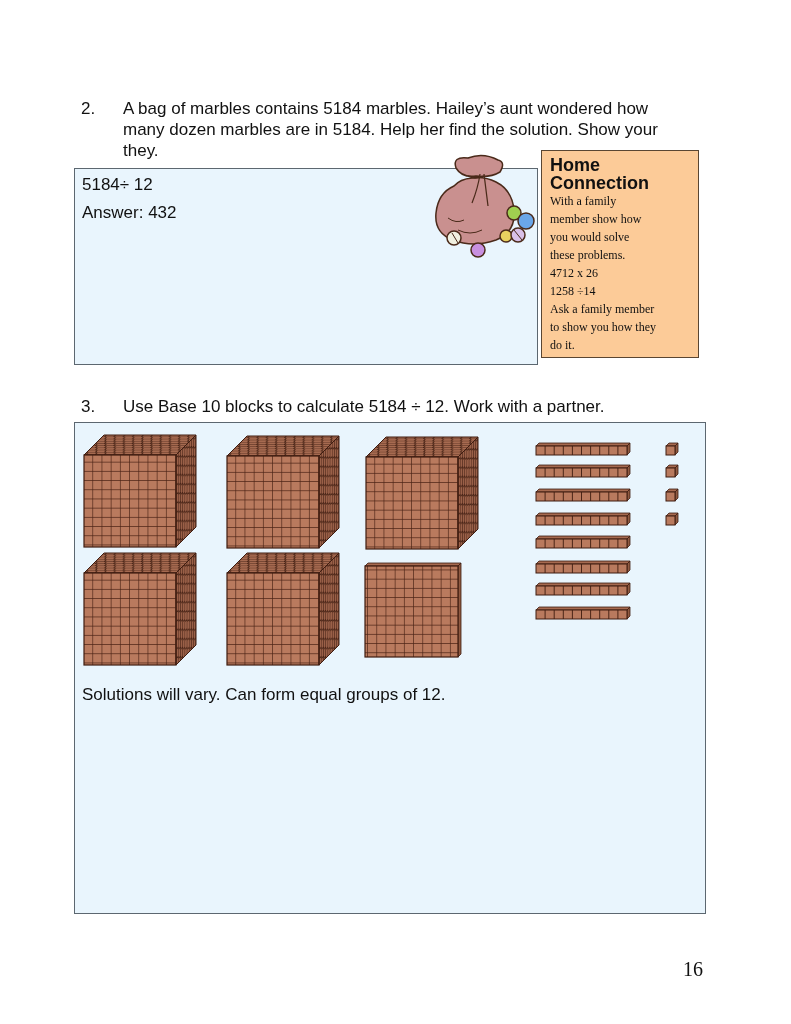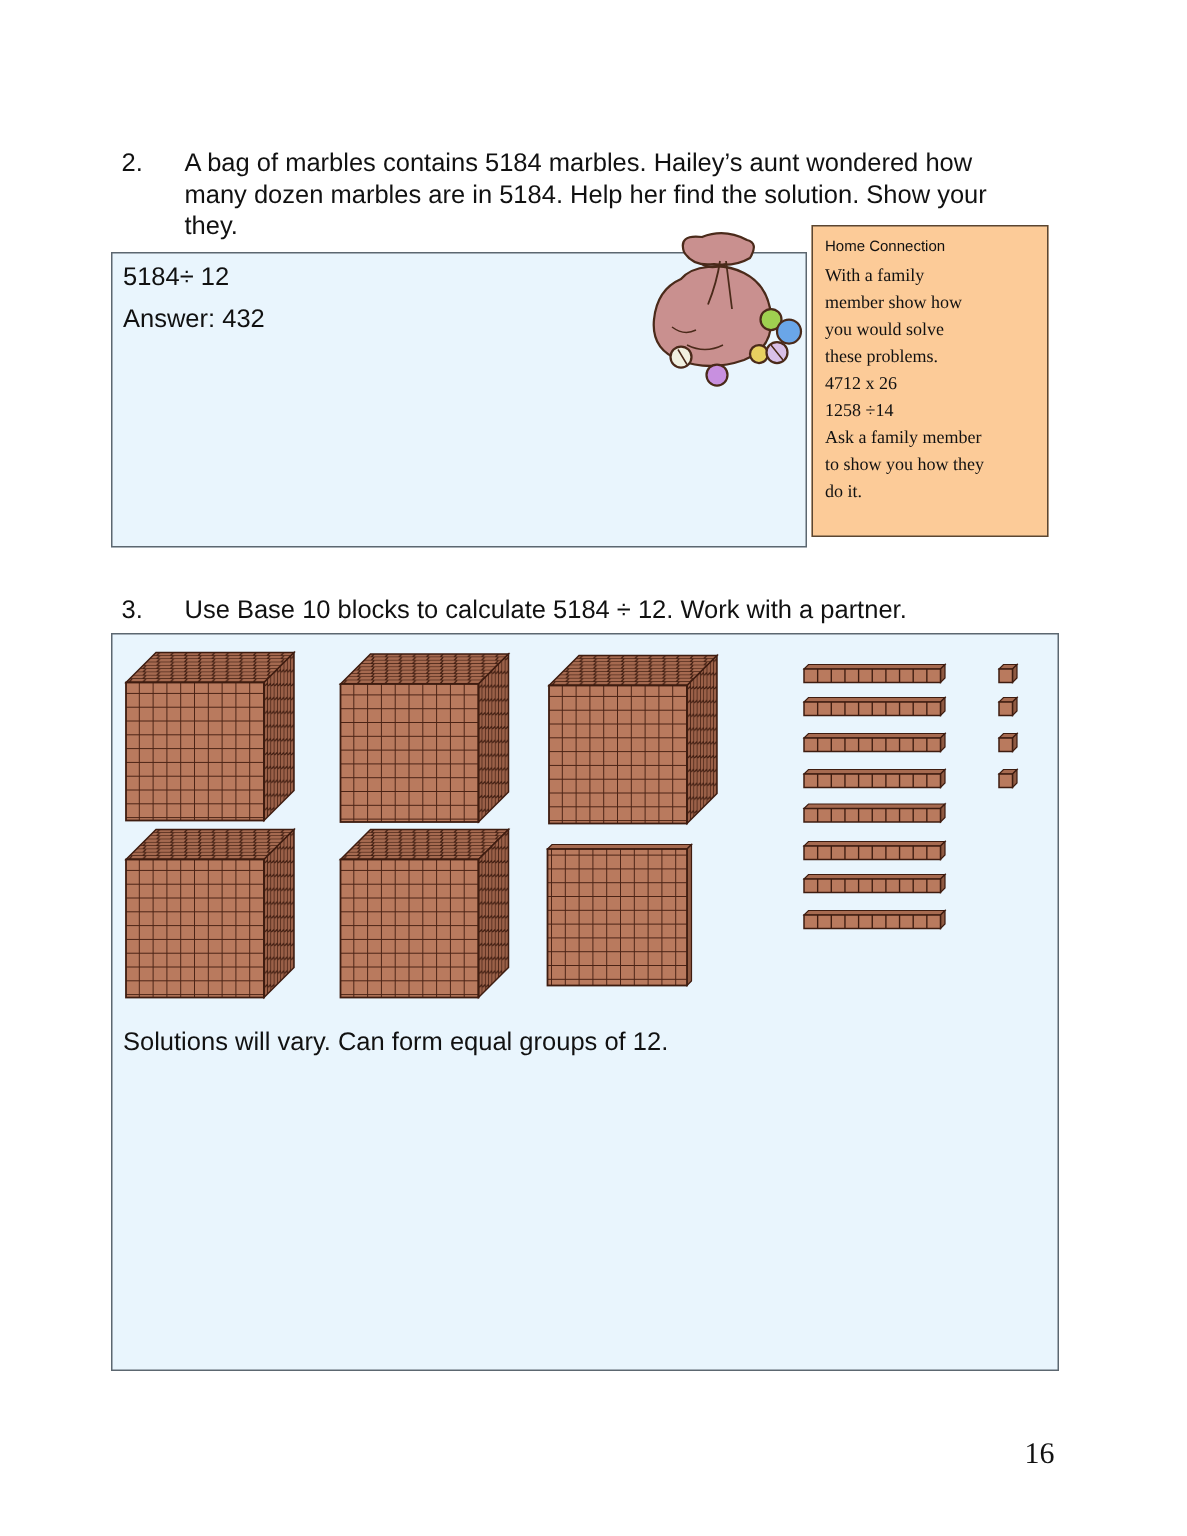--- a/index.html
+++ b/index.html
@@ -3,21 +3,21 @@
 <meta charset="utf-8">
 <style>
   html,body{margin:0;padding:0;background:#fff;}
   body{width:791px;height:1024px;position:relative;overflow:hidden;font-family:"Liberation Sans",sans-serif;color:#111;}
   .q{position:absolute;font-size:17px;line-height:21px;}
   .q .num{position:absolute;left:0;top:0;}
   .q .txt{position:absolute;left:28px;top:0;margin-left:14px;}
   .answer-box{position:absolute;background:#e9f5fd;border:1px solid #5c6770;box-sizing:border-box;}
   .ab-line{position:absolute;left:7px;font-size:17px;line-height:20px;}
   .home{position:absolute;left:541px;top:150px;width:158px;height:208px;background:#fccb98;border:1px solid #5a4632;box-sizing:border-box;padding:5px 8px;}
-  .home .h-title{font-family:"Liberation Sans",sans-serif;font-weight:normal;font-size:10px;line-height:18px;}
+  .home .h-title{font-family:"Liberation Sans",sans-serif;font-weight:bold;font-size:18px;line-height:18px;}
   .home .h-line{font-family:"Liberation Serif",serif;font-size:12px;line-height:18px;white-space:nowrap;}
   .page-num{position:absolute;left:683px;top:958px;font-family:"Liberation Serif",serif;font-size:20px;}
   svg{position:absolute;}
 </style>
 </head>
 <body>
 
 <div class="q" style="left:81px;top:98px;width:640px;">
   <span class="num">2.</span>
   <span class="txt" style="top:0;white-space:nowrap;">A bag of marbles contains 5184 marbles.  Hailey’s aunt wondered how</span>

